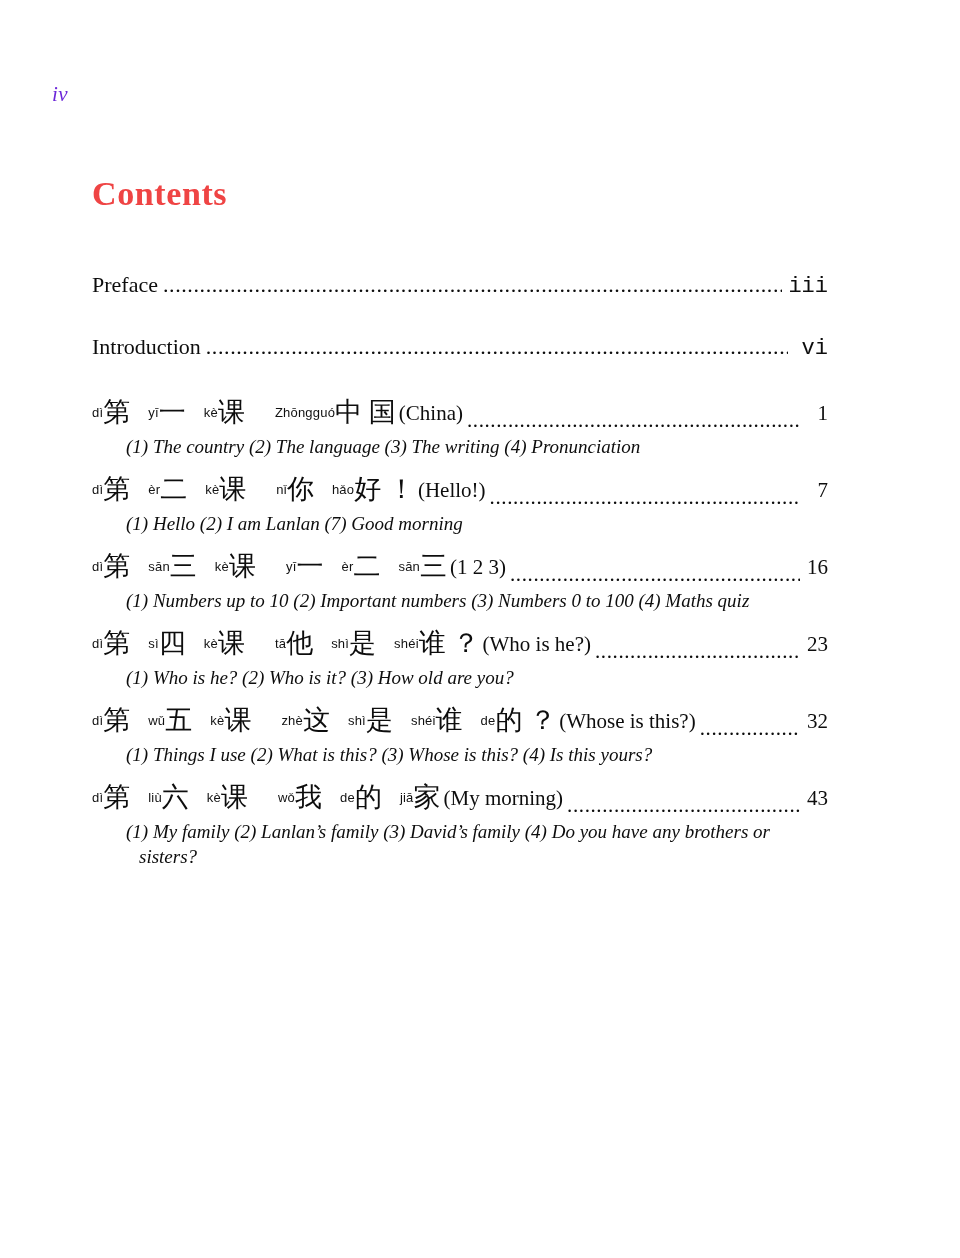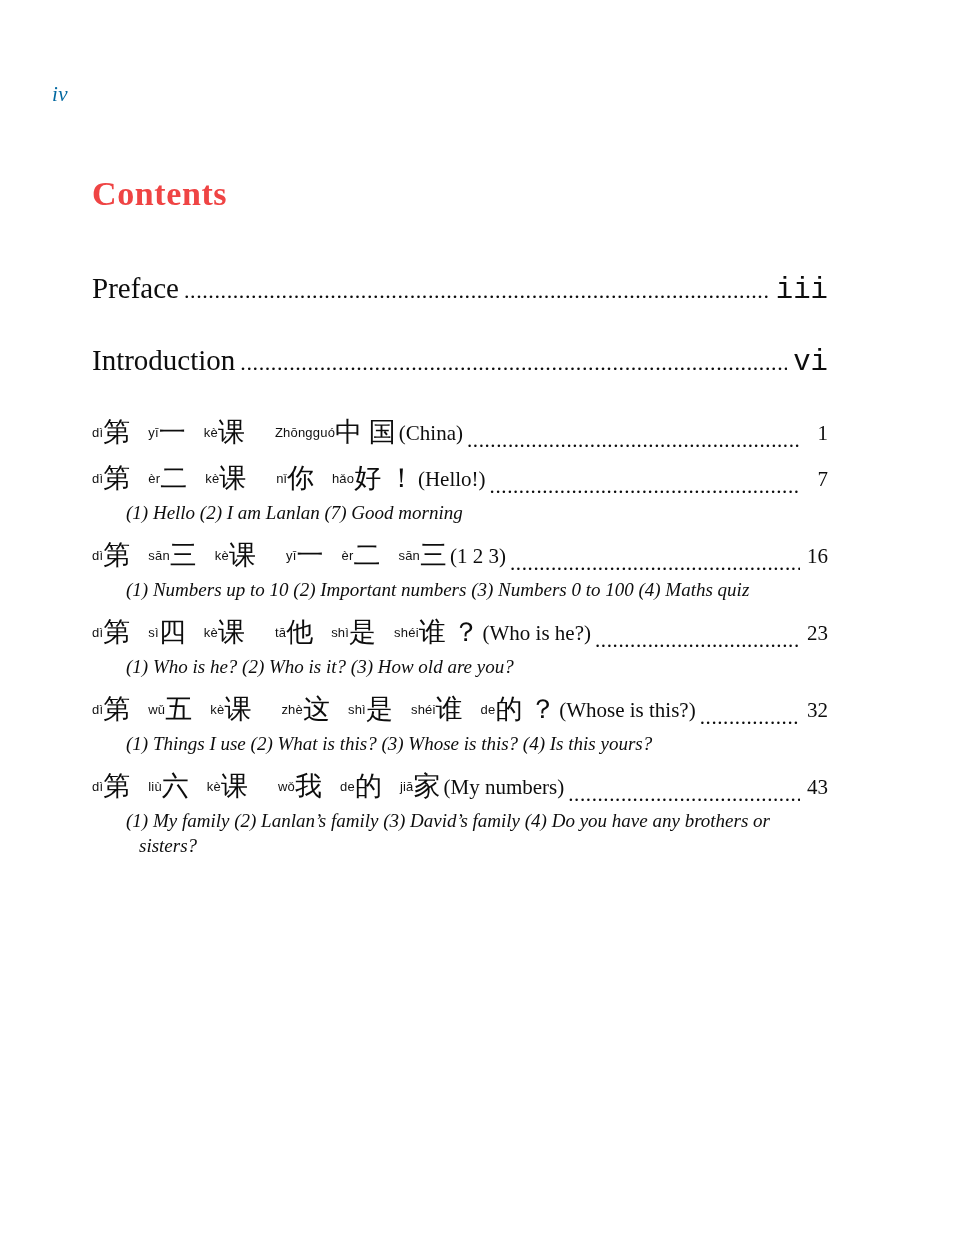--- a/index.html
+++ b/index.html
@@ -20,21 +20,21 @@
   }
 
   
   .folio {
     position: absolute;
     left: 52px;
     top: 82px;
     font-style: italic;
     font-size: 21px;
     letter-spacing: 0.5px;
-    color: #0369a1;
+    color: #6d28d9;
   }
 
   
   .contents-heading {
     position: absolute;
     left: 92px;
     top: 152px;
     font-size: 34px;
     font-weight: bold;
     letter-spacing: 0.6px;
@@ -46,21 +46,21 @@
     left: 92px;
     top: 272px;
     width: 736px;
   }
 
   
   .front-row {
     display: flex;
     align-items: baseline;
     width: 100%;
-    font-size: 29px;
+    font-size: 22px;
     margin-bottom: 35px;
     white-space: nowrap;
   }
   .front-row .fm-label { flex: 0 0 auto; }
   .front-row .leader {
     flex: 1 1 auto;
     overflow: hidden;
     margin: 0 2px 0 5px;
     position: relative;
     height: 1em;
@@ -201,20 +201,21 @@
               </span>
               <span class="ruby-unit gap-wide">
                 <span class="ruby-top">Zhōngguó</span>
                 <span class="ruby-base">中 国</span>
               </span>
             </span>
             <span class="gloss">(China)</span>
             <span class="lesson-leader"></span>
             <span class="lesson-page">1</span>
           </div>
+          <div class="lesson-sub">(1) The country  (2) The language  (3) The writing  (4) Pronunciation</div>
         </div>
         <div class="lesson">
           <div class="lesson-main">
             <span class="ruby-group">
               <span class="ruby-unit">
                 <span class="ruby-top">dì</span>
                 <span class="ruby-base">第</span>
               </span>
               <span class="ruby-unit">
                 <span class="ruby-top">èr</span>
@@ -366,21 +367,21 @@
               </span>
               <span class="ruby-unit">
                 <span class="ruby-top">de</span>
                 <span class="ruby-base">的</span>
               </span>
               <span class="ruby-unit">
                 <span class="ruby-top">jiā</span>
                 <span class="ruby-base">家</span>
               </span>
             </span>
-            <span class="gloss">(My numbers)</span>
+            <span class="gloss">(My morning)</span>
             <span class="lesson-leader"></span>
             <span class="lesson-page">43</span>
           </div>
           <div class="lesson-sub">(1) My family  (2) Lanlan’s family  (3) David’s family  (4) Do you have any brothers or sisters?</div>
         </div>
       </div>
   </div>
 
 </div>
 

